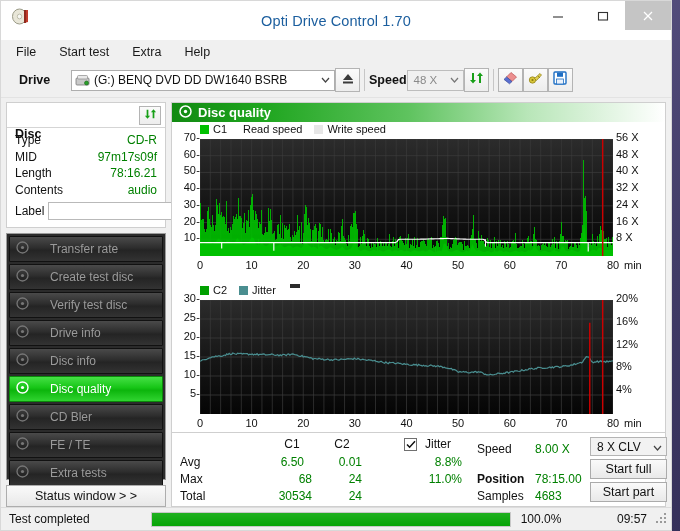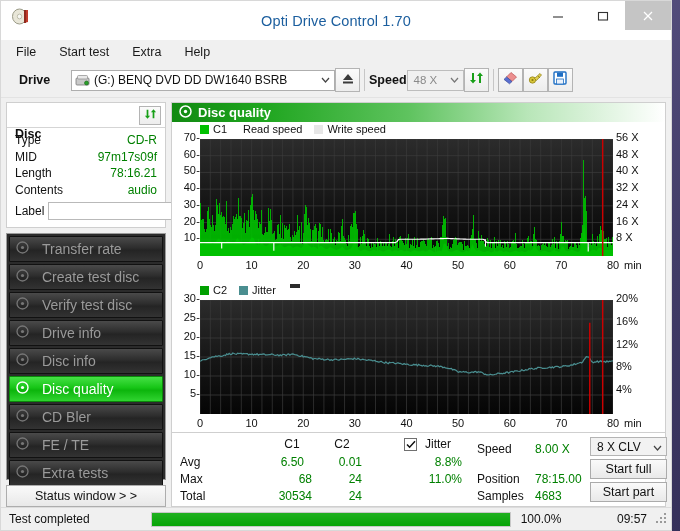--- a/index.html
+++ b/index.html
@@ -95,25 +95,25 @@
   #label-input{
     flex:1;height:18px;border:1px solid #b9b9b9;background:#fff;box-sizing:border-box;
     font-size:11px;padding-left:3px;color:#111;font-family:"Liberation Sans",sans-serif;
   }
   #nav{
     margin-top:5px;flex:1;background:#2b2b2b;border:1px solid #9b9b9b;
     padding:2px;box-sizing:border-box;display:flex;flex-direction:column;gap:2px;
     min-height:0;
   }
   .navitem{
-    height:26px;flex:none;display:flex;align-items:center;gap:13px;padding-left:6px;
+    height:26px;flex:none;display:flex;align-items:center;gap:21px;padding-left:6px;
     box-sizing:border-box;
     background:linear-gradient(#4a4a4a,#2d2d2d 45%,#242424 55%,#333);
     border:1px solid #111;border-radius:1px;
-    font-size:14px;color:#9a9a9a;
+    font-size:12px;color:#9a9a9a;
   }
   .navitem.active{
     background:linear-gradient(#45e045,#16c516 45%,#0cb50c 55%,#30d430);
     color:#fff;border:1px solid #0a8a0a;
   }
   #nav-filler{flex:1;min-height:4px;background:linear-gradient(#3a3a3a,#2a2a2a);border:1px solid #111;}
   #status-btn{
     margin-top:5px;height:22px;flex:none;
     background:linear-gradient(#fafafa,#e8e8e8);border:1px solid #adadad;
     display:flex;align-items:center;justify-content:center;
@@ -656,21 +656,21 @@
         <span class="st g r" style="left:90px;top:39px;width:50px;">68</span>
         <span class="st g r" style="left:140px;top:39px;width:50px;">24</span>
         <span class="st g r" style="left:232px;top:39px;width:58px;">11.0%</span>
 
         <span class="st" style="left:8px;top:56px;">Total</span>
         <span class="st g r" style="left:90px;top:56px;width:50px;">30534</span>
         <span class="st g r" style="left:140px;top:56px;width:50px;">24</span>
 
         <span class="st" style="left:305px;top:9px;">Speed</span>
         <span class="st g" style="left:363px;top:9px;">8.00 X</span>
-        <span class="st" style="left:305px;top:39px;">Position</span>
+        <span class="st" style="left:305px;top:39px;font-weight:bold;">Position</span>
         <span class="st g" style="left:363px;top:39px;">78:15.00</span>
         <span class="st" style="left:305px;top:56px;">Samples</span>
         <span class="st g" style="left:363px;top:56px;">4683</span>
 
         <div id="clv-combo" style="left:418px;top:4px;width:77px;height:19px;">
           <span>8 X CLV</span>
           <span>
             <svg width="9" height="6" viewBox="0 0 9 6">
                 <path d="M1 1 L4.5 5 L8 1" fill="none" stroke="#444" stroke-width="1.2"></path>
               </svg>

